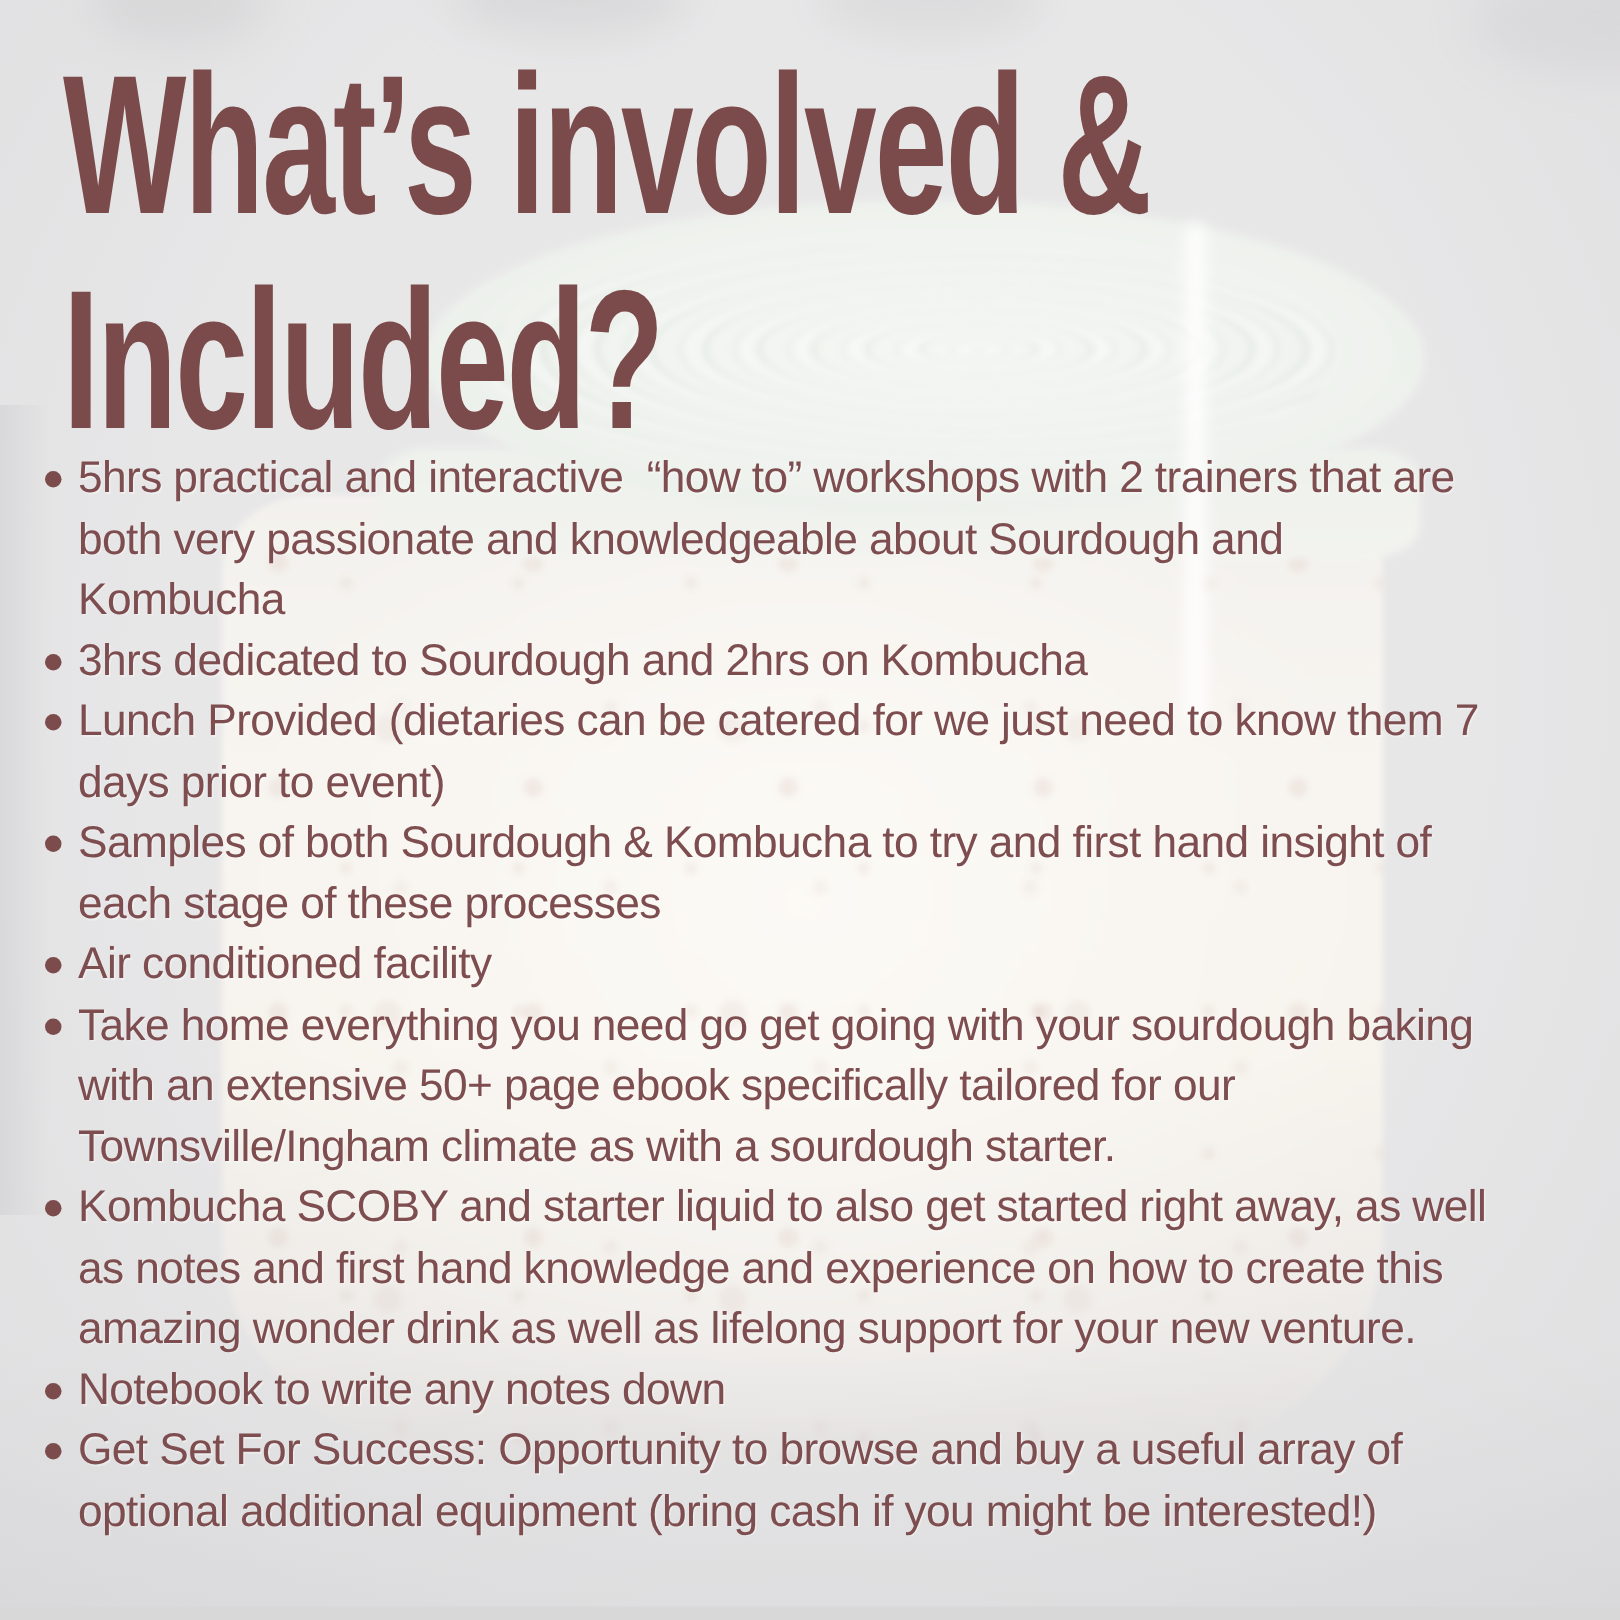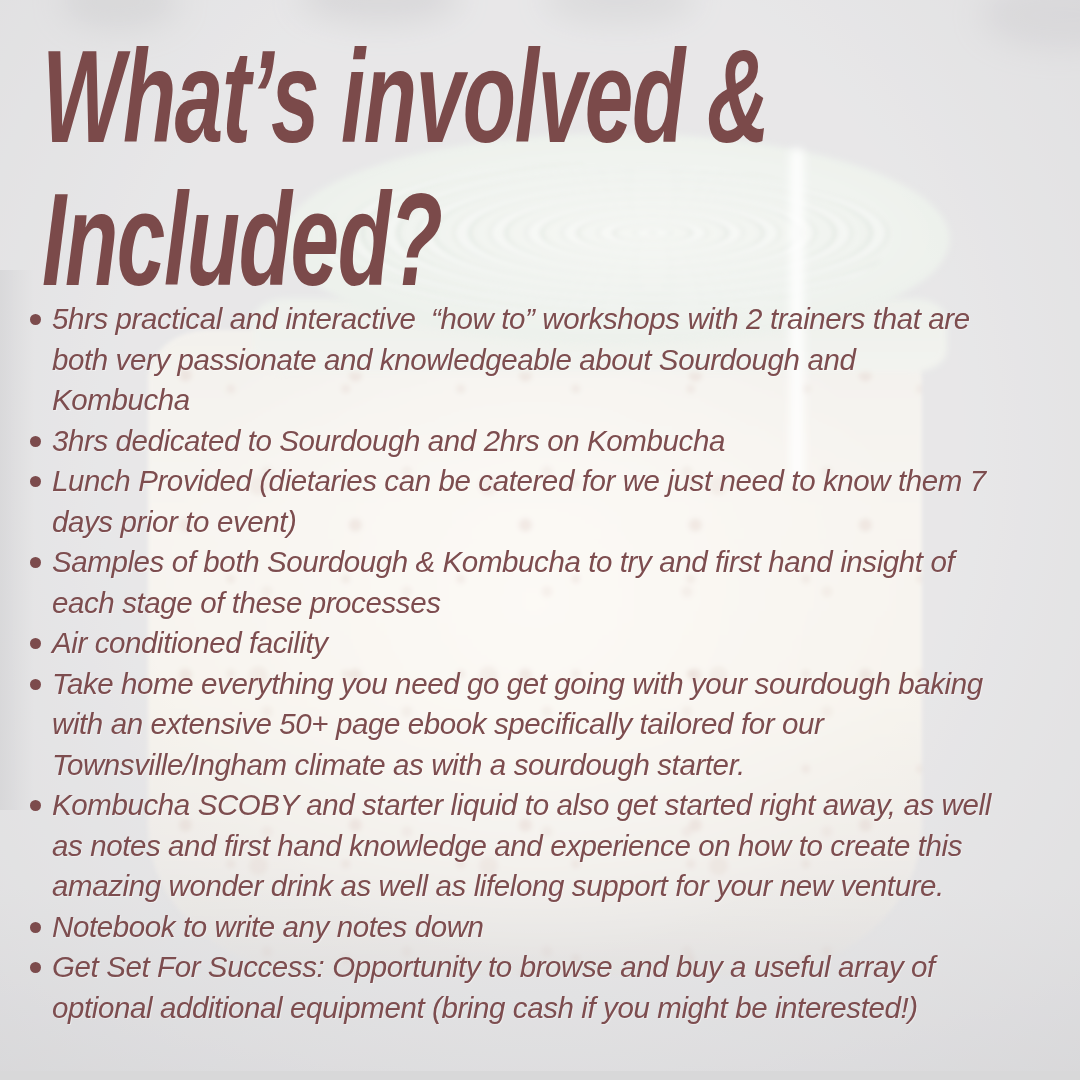--- a/index.html
+++ b/index.html
@@ -1,21 +1,21 @@
 <!DOCTYPE html>
 <html><head>
 <meta charset="utf-8">
 <style>
   * { margin:0; padding:0; box-sizing:border-box; }
   html,body { width:1080px; height:1080px; }
   body { font-family:"Liberation Sans", sans-serif; }
 
   .canvas {
     position:relative; width:1080px; height:1080px;
-    overflow:hidden; background:#d3d2d4;font-style:italic;
+    overflow:hidden; background:#d3d2d4;
   }
 
   
   .photo { position:absolute; inset:0; }
   .smudge { position:absolute; border-radius:50%; filter:blur(14px); }
   .smudge.a { left:60px;  top:-28px; width:120px; height:60px; background:rgba(150,148,152,.35); }
   .smudge.b { left:300px; top:-30px; width:160px; height:55px; background:rgba(148,146,150,.40); }
   .smudge.c { left:545px; top:-26px; width:150px; height:50px; background:rgba(150,148,152,.35); }
   .smudge.d { left:980px; top:-20px; width:160px; height:70px; background:rgba(152,150,154,.30); }
 

